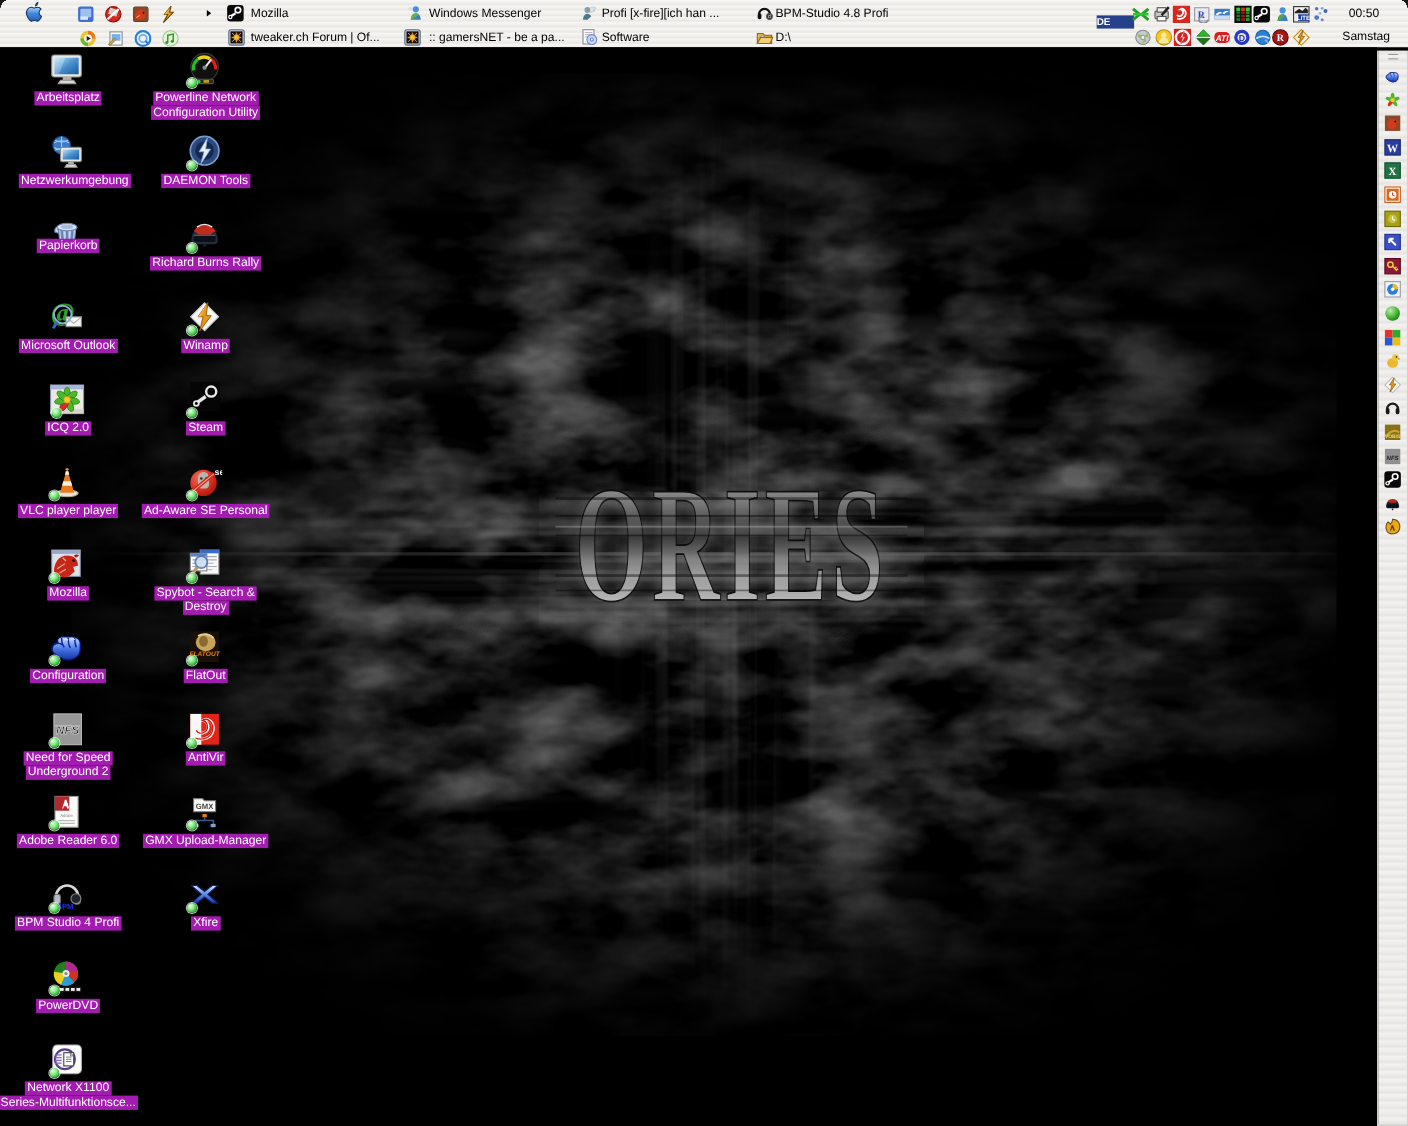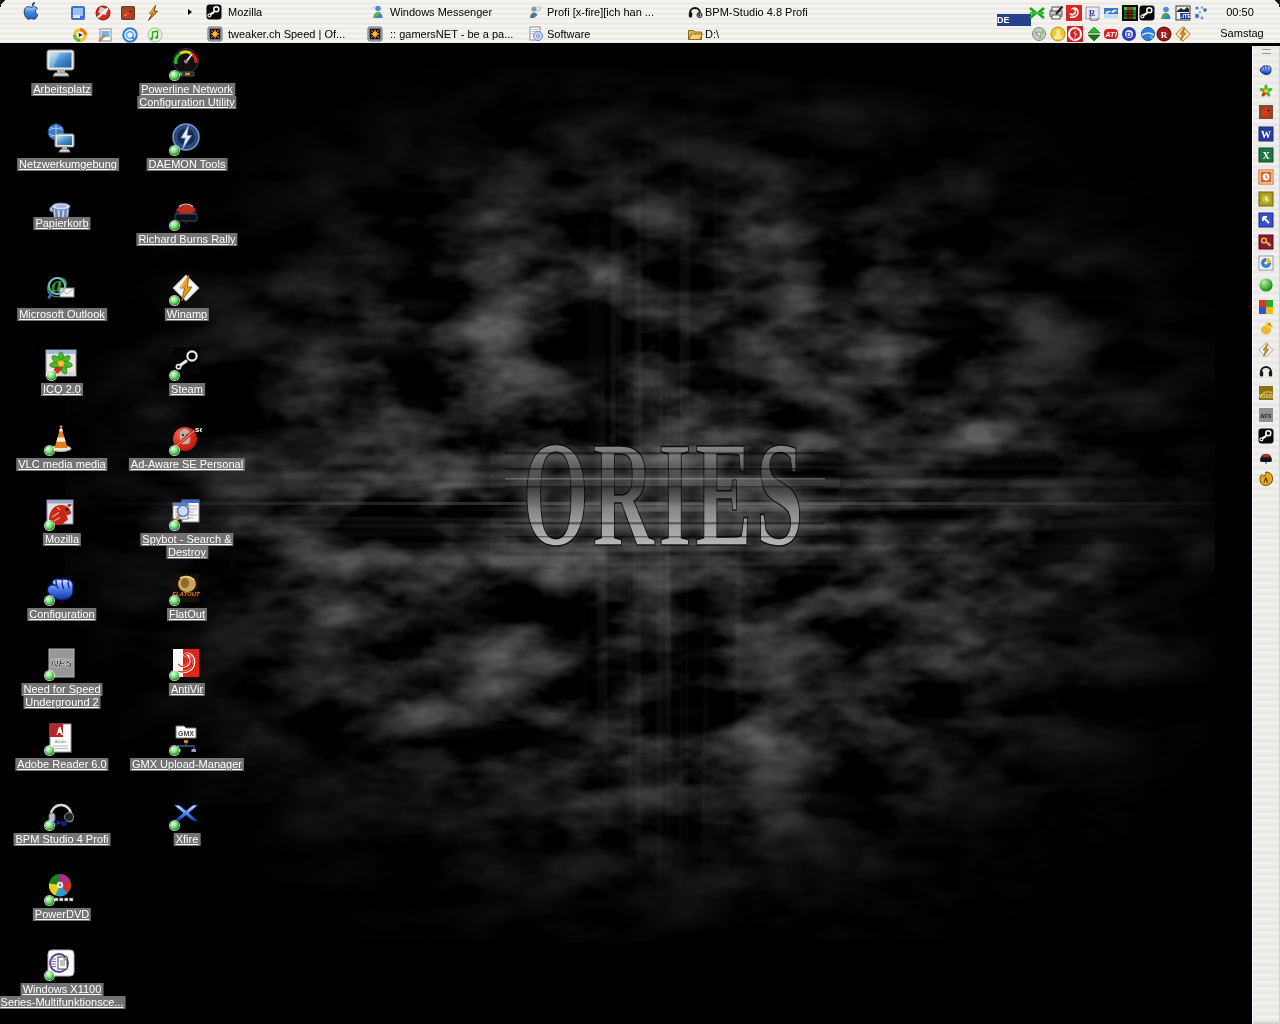--- a/index.html
+++ b/index.html
@@ -12,21 +12,21 @@
   .tbtext{position:absolute;font-size:11px;color:#000;white-space:nowrap;line-height:16px;}
   .ic16{position:absolute;width:16px;height:16px;}
   
   #obar{position:absolute;top:43px;left:1252px;width:28px;height:981px;
     background:repeating-linear-gradient(180deg,#f3f2f0 0px,#efedeb 3px,#e7e5e1 5px,#f0eeec 7px);
     border-left:1px solid #fff;box-shadow:inset -2px -2px 0 #d4d2cf;z-index:29;}
   
   .dicon{position:absolute;width:32px;height:32px;z-index:5;}
   .dlabel{position:absolute;z-index:6;font-size:11px;line-height:13px;color:#fff;text-align:center;
     transform:translateX(-50%);white-space:nowrap;}
-  .dlabel span{background:#737373;padding:0px 2px;display:inline-block;text-decoration:underline;}
+  .dlabel span{background:#a21caf;padding:0px 2px;display:inline-block;}
   .sdot{position:absolute;width:9px;height:9px;z-index:7;
     background:radial-gradient(circle at 35% 30%,#e8ffe8 0%,#7ee87e 40%,#1f9e1f 80%,#0c610c 100%);
     border-radius:50%;box-shadow:0 0 0 1px rgba(255,255,255,.75);}
 </style>
 </head>
 <body>
 <div id="screen">
 
   <svg id="wall" width="1280" height="1024" viewBox="0 0 1280 1024" style="position:absolute;top:0;left:0;z-index:1">
     <defs>
@@ -203,21 +203,21 @@
       </svg>
     <div class="tbtext" style="left:705px;top:4px">BPM-Studio 4.8 Profi</div>
 
     <svg class="ic16" style="left:207px;top:26px" viewBox="0 0 16 16">
         <rect x="1" y="1" width="14" height="14" rx="2" fill="#caced6" stroke="#5a6a8a"></rect>
         <rect x="2.5" y="2.5" width="11" height="11" fill="#1a1208"></rect>
         <path d="M8 3 L9.5 6.5 L13 8 L9.5 9.5 L8 13 L6.5 9.5 L3 8 L6.5 6.5z" fill="#e89018"></path>
         <circle cx="8" cy="8" r="2" fill="#f4c040"></circle>
         <path d="M4 4l8 8M12 4l-8 8" stroke="#f4c040" stroke-width="0.8"></path>
       </svg>
-    <div class="tbtext" style="left:228px;top:26px">tweaker.ch Speed | Of...</div>
+    <div class="tbtext" style="left:228px;top:26px">tweaker.ch Forum | Of...</div>
     <svg class="ic16" style="left:367px;top:26px" viewBox="0 0 16 16">
         <rect x="1" y="1" width="14" height="14" rx="2" fill="#caced6" stroke="#5a6a8a"></rect>
         <rect x="2.5" y="2.5" width="11" height="11" fill="#1a1208"></rect>
         <path d="M8 3 L9.5 6.5 L13 8 L9.5 9.5 L8 13 L6.5 9.5 L3 8 L6.5 6.5z" fill="#e89018"></path>
         <circle cx="8" cy="8" r="2" fill="#f4c040"></circle>
         <path d="M4 4l8 8M12 4l-8 8" stroke="#f4c040" stroke-width="0.8"></path>
       </svg>
     <div class="tbtext" style="left:390px;top:26px">:: gamersNET - be a pa...</div>
     <svg class="ic16" style="left:528px;top:26px" viewBox="0 0 16 16">
         <rect x="2" y="1" width="10" height="13" fill="#fff" stroke="#889"></rect>
@@ -569,21 +569,21 @@
     </svg>
     <div class="dlabel" style="left:187px;top:383px"><span>Steam</span></div>
 
     <svg class="dicon" style="left:45px;top:422px" viewBox="0 0 32 32">
       <ellipse cx="16" cy="26.5" rx="10" ry="3" fill="#e8e4da" stroke="#b0a890"></ellipse>
       <path d="M16 4 L9.5 26 h13z" fill="#e87c1a"></path>
       <path d="M12.6 15.5 h6.8 l1.2 4.2 h-9.2z" fill="#f4f0e4"></path>
       <path d="M14.8 6.5 h2.4 l0.8 3 h-4z" fill="#f4f0e4"></path>
       <ellipse cx="16" cy="4.5" rx="1.6" ry="0.9" fill="#f49c4a"></ellipse>
     </svg>
-    <div class="dlabel" style="left:62px;top:458px"><span>VLC media media</span></div>
+    <div class="dlabel" style="left:62px;top:458px"><span>VLC player player</span></div>
 
     <svg class="dicon" style="left:170px;top:422px" viewBox="0 0 32 32">
       <defs>
           <radialGradient id="adr" cx="0.35" cy="0.3" r="0.9">
             <stop offset="0" stop-color="#f46a5a"></stop>
             <stop offset="0.6" stop-color="#d42615"></stop>
             <stop offset="1" stop-color="#8a1005"></stop>
           </radialGradient>
         </defs>
       <circle cx="15" cy="17" r="12" fill="url(#adr)"></circle>
@@ -716,21 +716,21 @@
     <div class="dlabel" style="left:62px;top:908px"><span>PowerDVD</span></div>
 
     <svg class="dicon" style="left:45px;top:947px" viewBox="0 0 32 32">
       <rect x="3" y="3" width="26" height="26" rx="4" fill="#fcfcfa" stroke="#b0b0b0"></rect>
       <circle cx="14" cy="16" r="9" fill="#f4f4fc" stroke="#5a3c8f" stroke-width="2"></circle>
       <path d="M5 12 h6 M5 14.5 h6 M5 17 h6 M5 19.5 h6" stroke="#8a6ab8" stroke-width="1"></path>
       <rect x="13" y="10" width="9" height="12" fill="#fff" stroke="#444"></rect>
       <path d="M19 10 l3 3 h-3z" fill="#ccc" stroke="#444" stroke-width="0.5"></path>
       <path d="M15 14h5M15 16h5M15 18h5" stroke="#666" stroke-width="0.8"></path>
     </svg>
-    <div class="dlabel" style="left:62px;top:983px"><span>Windows X1100</span><br><span>Series-Multifunktionsce...</span></div>
+    <div class="dlabel" style="left:62px;top:983px"><span>Network X1100</span><br><span>Series-Multifunktionsce...</span></div>
 
     <div class="sdot" style="left:170px;top:71px"></div>
     <div class="sdot" style="left:170px;top:146px"></div>
     <div class="sdot" style="left:170px;top:221px"></div>
     <div class="sdot" style="left:170px;top:296px"></div>
     <div class="sdot" style="left:170px;top:371px"></div>
     <div class="sdot" style="left:170px;top:446px"></div>
     <div class="sdot" style="left:170px;top:521px"></div>
     <div class="sdot" style="left:170px;top:596px"></div>
     <div class="sdot" style="left:170px;top:671px"></div>

